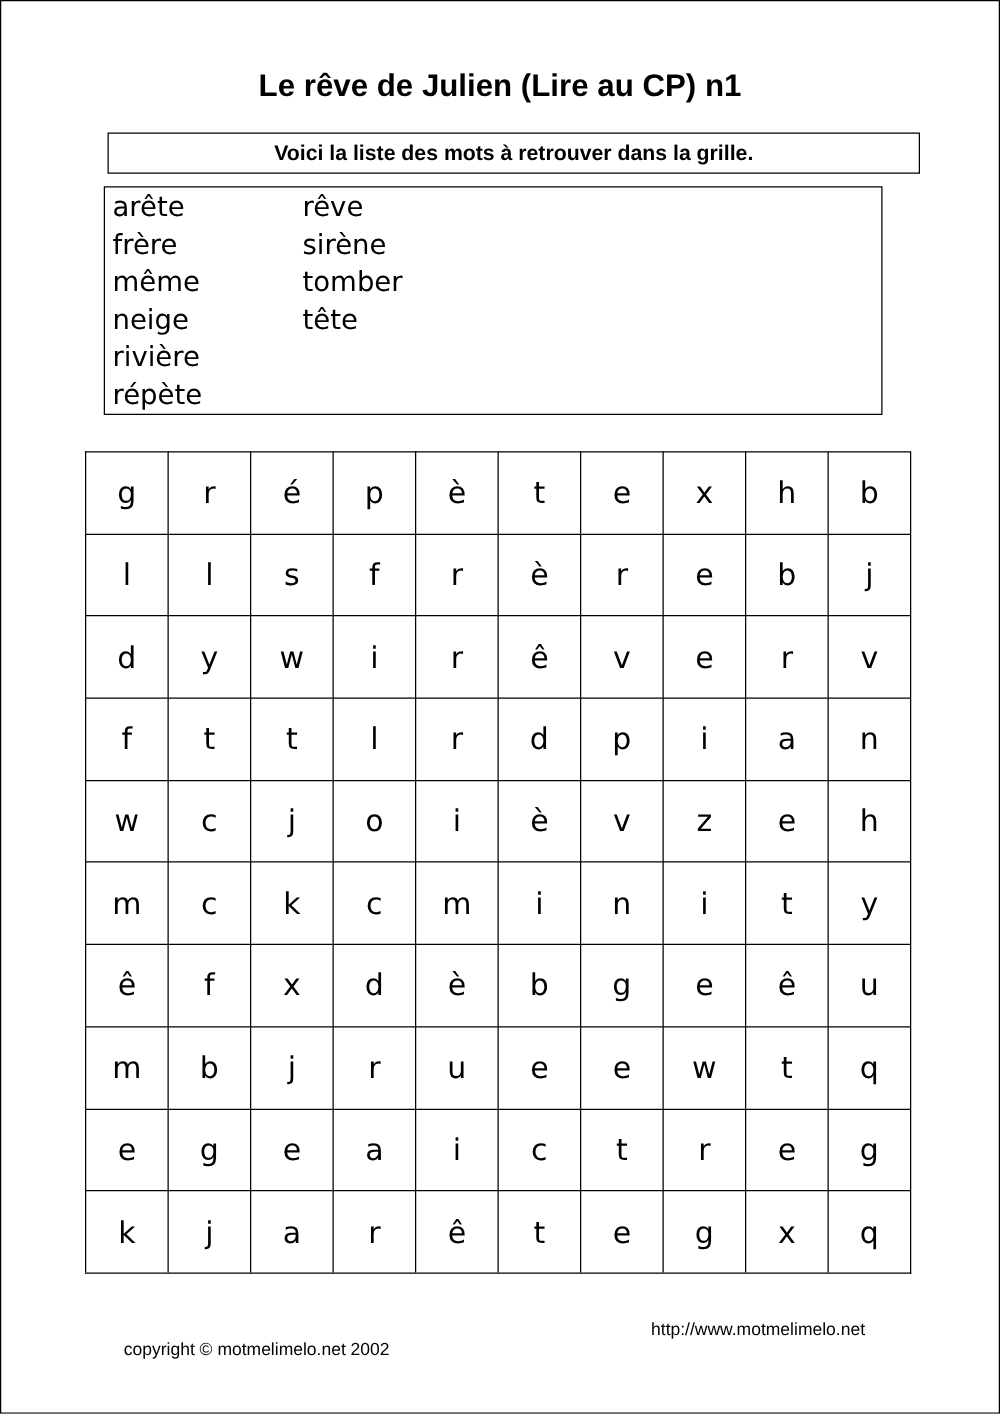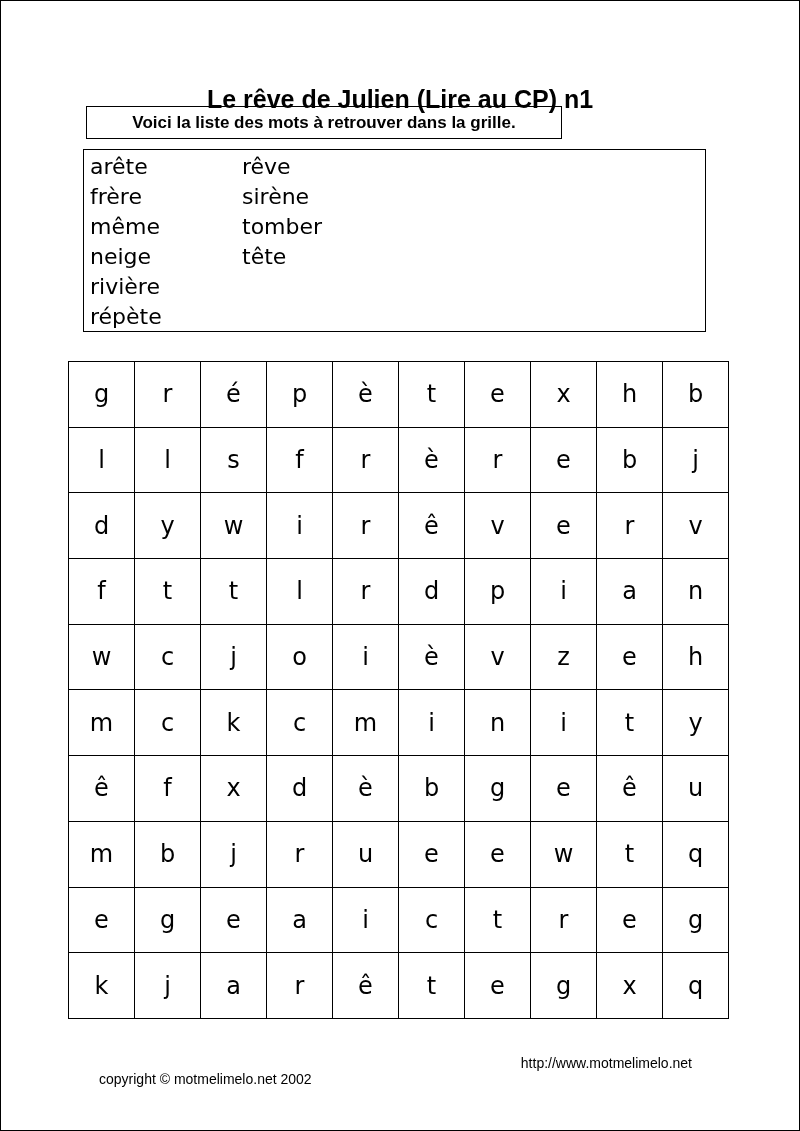--- a/index.html
+++ b/index.html
@@ -16,27 +16,26 @@
   }
   .title {
     position: absolute;
     top: 54px;
     left: 0;
     width: 100%;
     text-align: center;
     font-size: 25px;
     font-weight: bold;
     font-family: "Liberation Sans", sans-serif;
-    margin-top: 30px;
   }
   .instruction-box {
     position: absolute;
     left: 85px;
     top: 105px;
-    width: 476px;
+    width: 650px;
     height: 33px;
     border: 1px solid #000000;
     display: flex;
     align-items: center;
     justify-content: center;
     font-size: 17px;
     font-weight: bold;
   }
   .wordlist-box {
     position: absolute;

